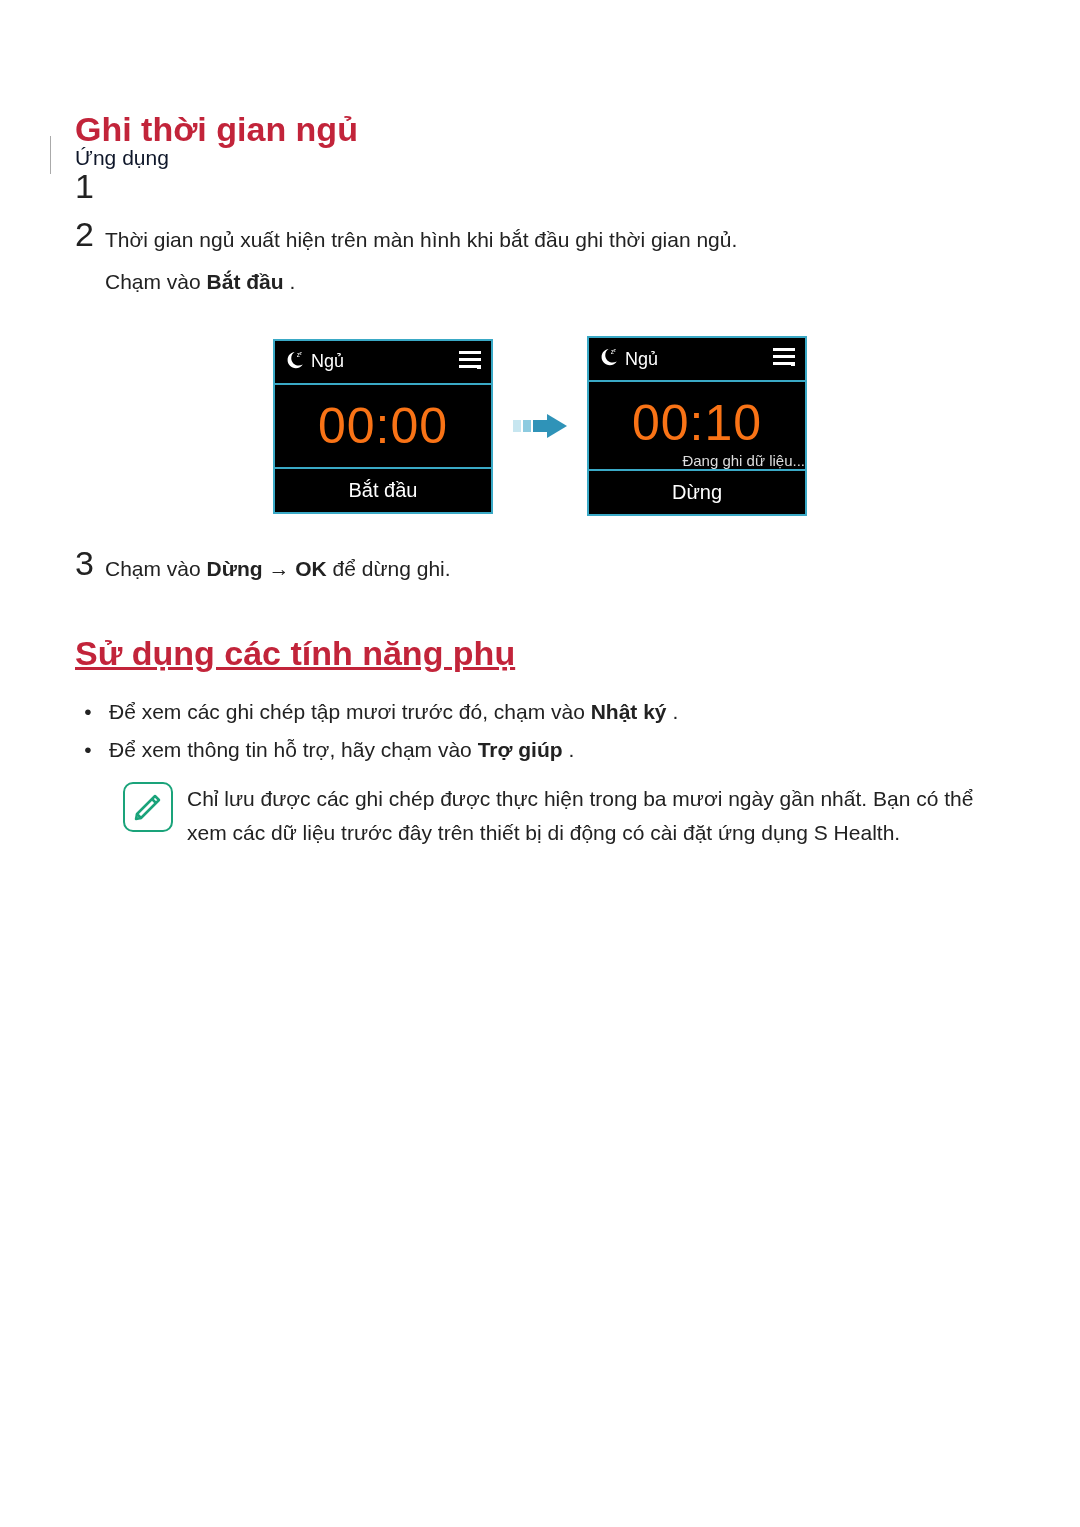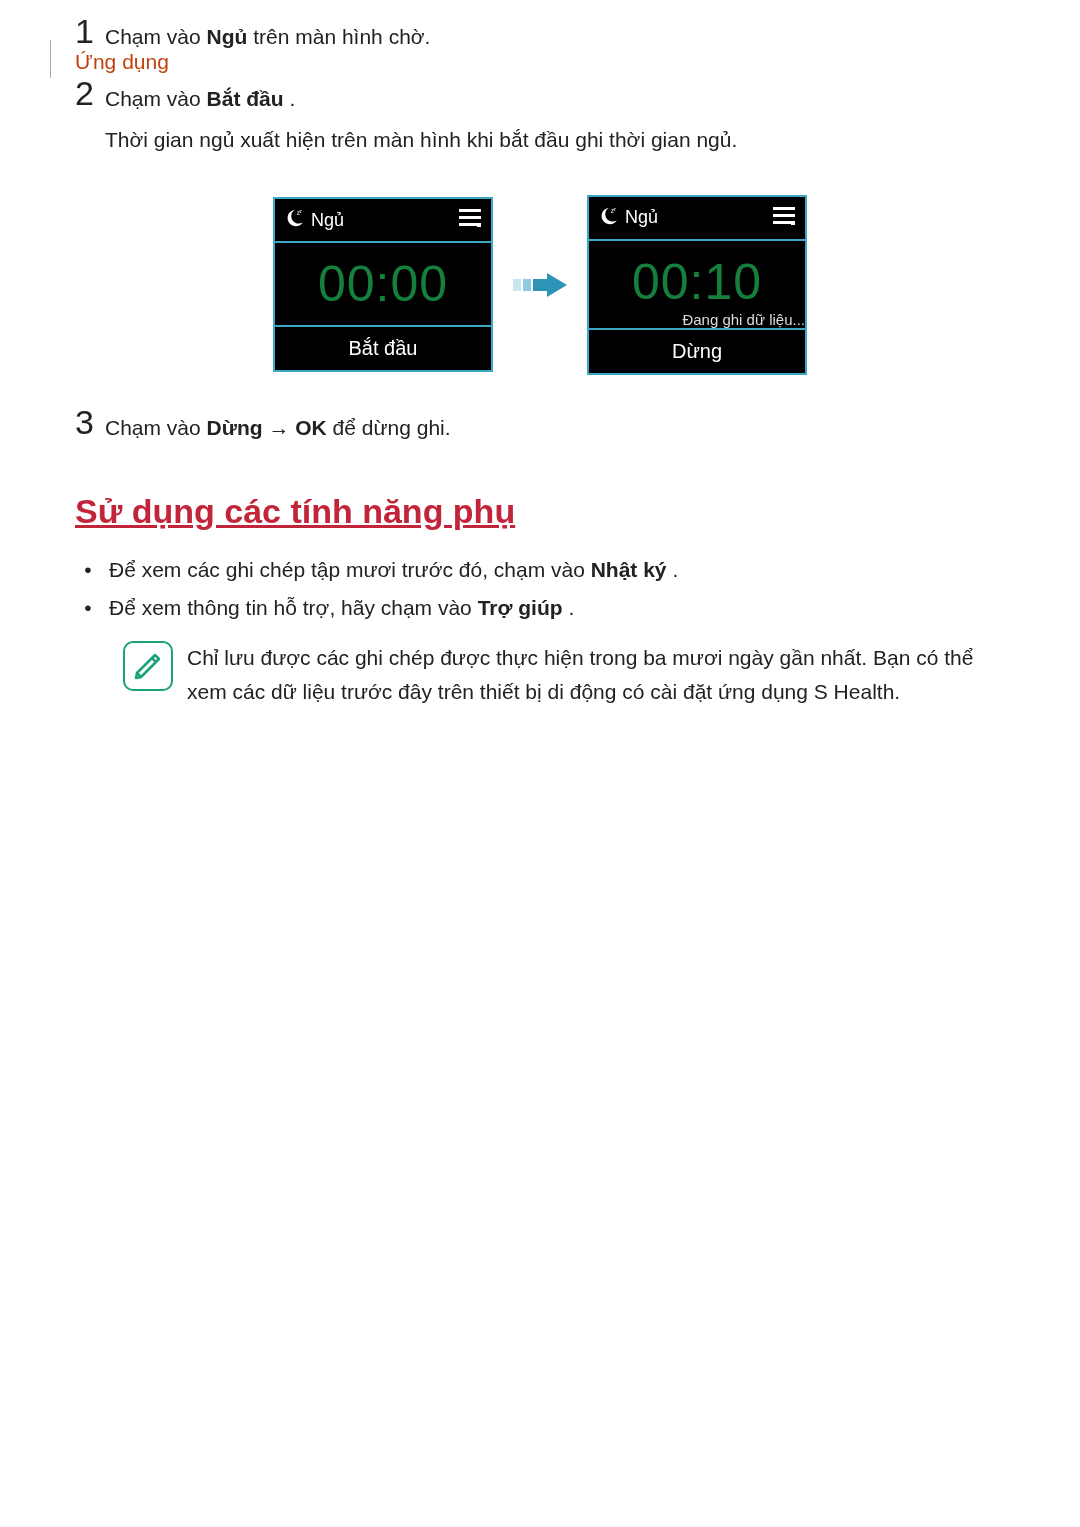--- a/index.html
+++ b/index.html
@@ -21,21 +21,21 @@
     top: 26px;
     left: 50px;
     height: 38px;
     border-left: 1px solid #aaa;
   }
   .breadcrumb {
     position: absolute;
     top: 36px;
     left: 75px;
     font-size: 21px;
-    color: #c2410c;
+    color: #0f172a;
   }
   .h2 {
     color: #c2243a;
     font-size: 34px;
     font-weight: bold;
     margin-top: 110px;
     margin-bottom: 20px;
   }
   .h2.second { margin-top: 40px; text-decoration: underline; }
   .step {
@@ -79,21 +79,21 @@
   .phone-header-left {
     display: flex;
     align-items: center;
     gap: 6px;
   }
   .phone-title {
     color: #fff;
     font-size: 18px;
   }
   .phone-big {
-    color: #15803d;
+    color: #f97316;
     text-align: center;
     font-size: 50px;
     font-weight: 300;
     padding: 12px 0 12px 0;
     letter-spacing: 1px;
     font-family: "Arial Narrow", Arial, sans-serif;
   }
   .phone-big.with-sub { padding-bottom: 0; }
   .phone-sub {
     color: #ddd;
@@ -156,41 +156,35 @@
     line-height: 1.6;
   }
 </style>
 </head>
 <body>
 
 <div class="page">
   <div class="header-rule"></div>
   <div class="breadcrumb">Ứng dụng</div>
 
+  <div class="h2">Ghi thời gian ngủ</div>
 
   <div class="step">
     <div class="step-num">1</div>
-    <div class="step-body">
-      <p>
-        <span>Chạm vào </span>
-        <span class="bold">Ngủ</span>
-        <span> trên màn hình chờ.</span>
-      </p>
-    </div>
   </div>
 
   <div class="step">
     <div class="step-num">2</div>
     <div class="step-body">
+      <p>Thời gian ngủ xuất hiện trên màn hình khi bắt đầu ghi thời gian ngủ.</p>
       <p>
         <span>Chạm vào </span>
         <span class="bold">Bắt đầu</span>
         <span>.</span>
       </p>
-      <p>Thời gian ngủ xuất hiện trên màn hình khi bắt đầu ghi thời gian ngủ.</p>
     </div>
   </div>
 
   <div class="figure">
 
     <div class="phone">
       <div class="phone-header">
         <div class="phone-header-left">
           <span>
             <svg width="22" height="22" viewBox="0 0 24 24">

